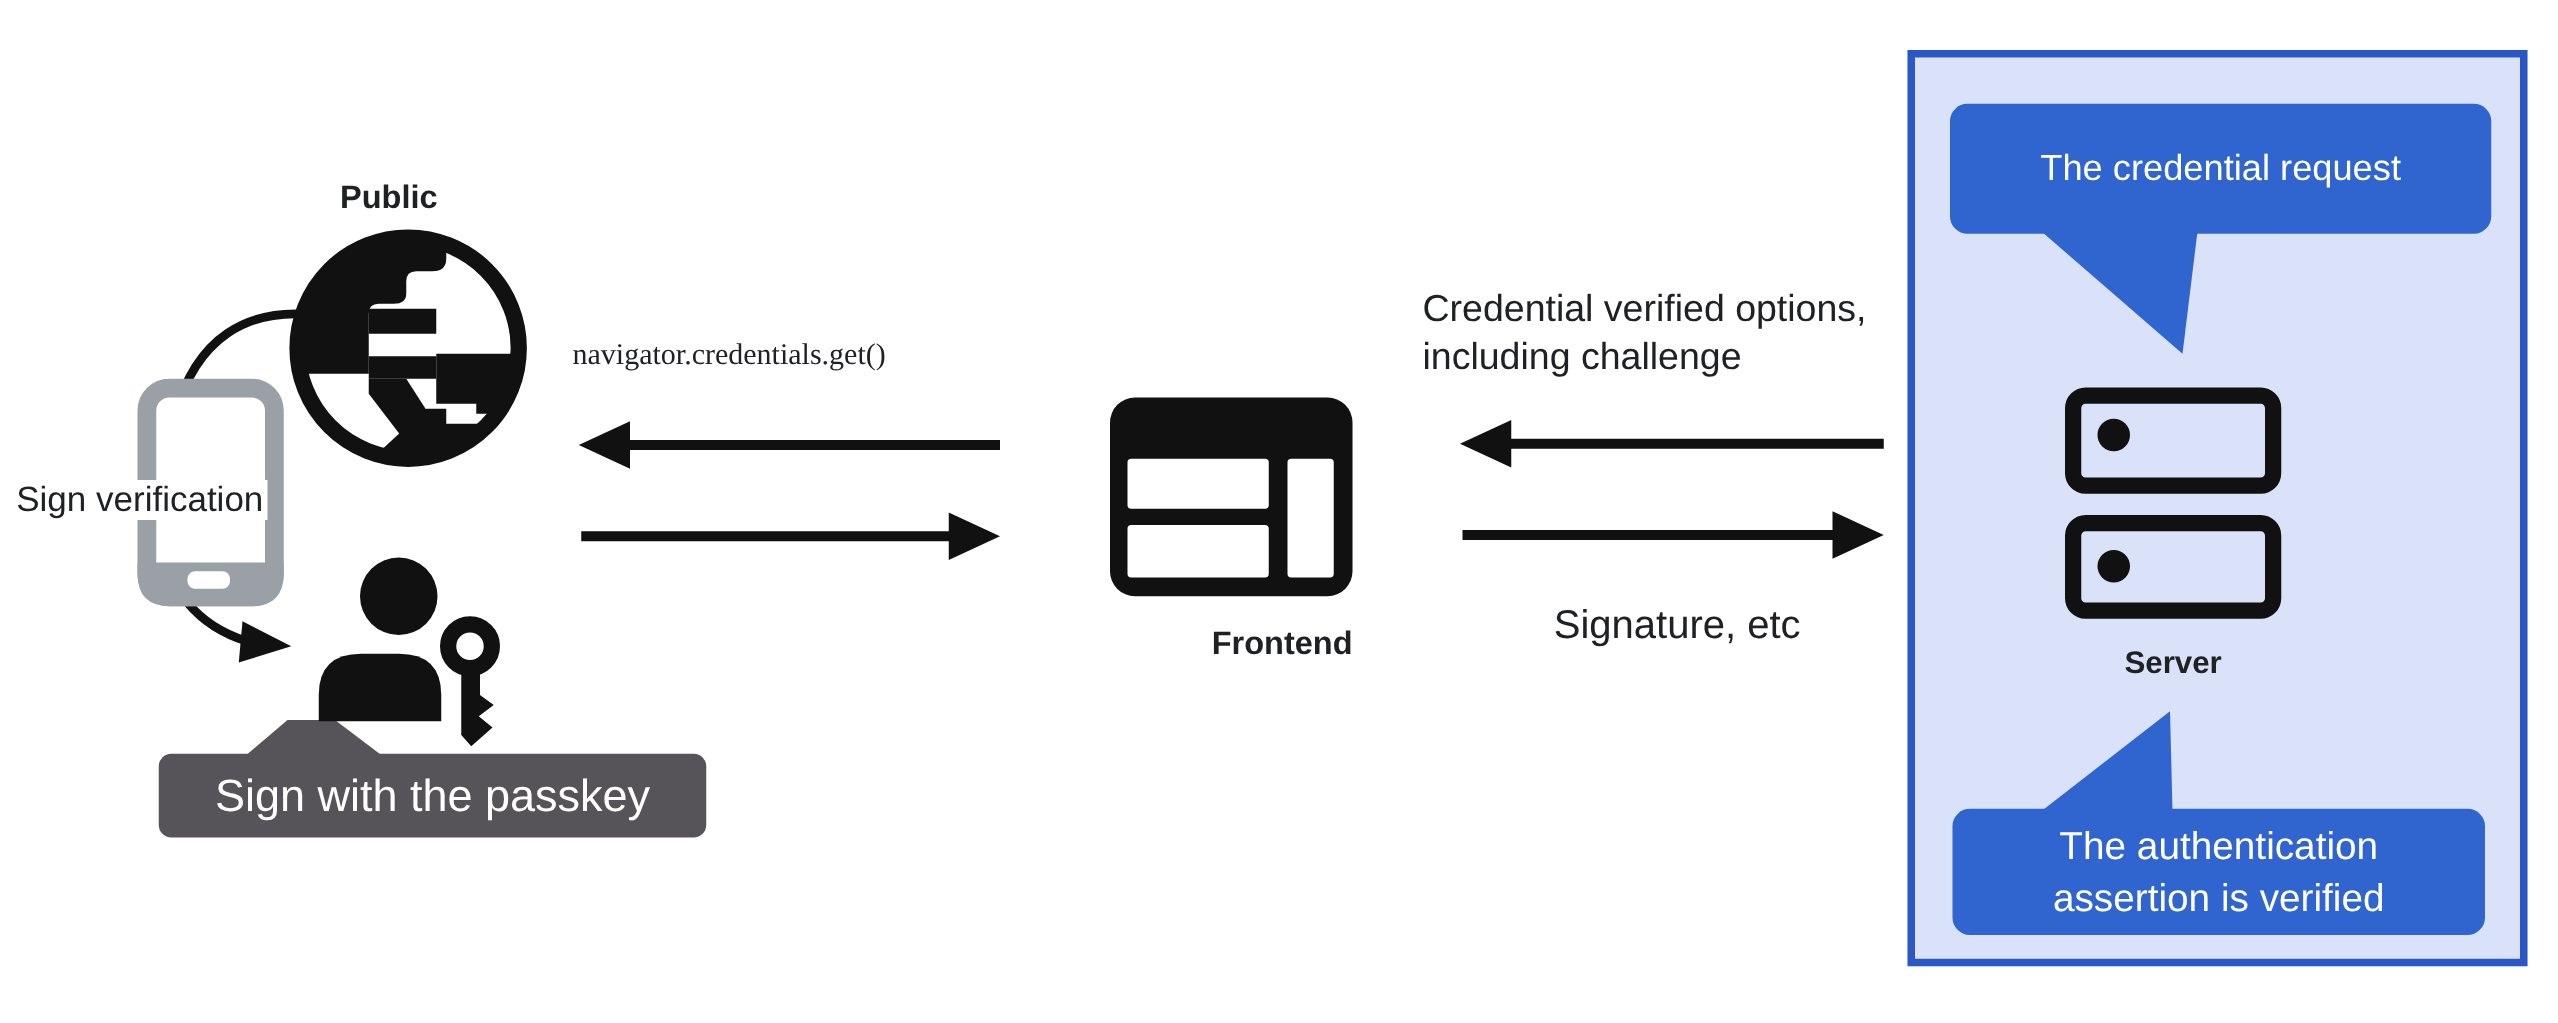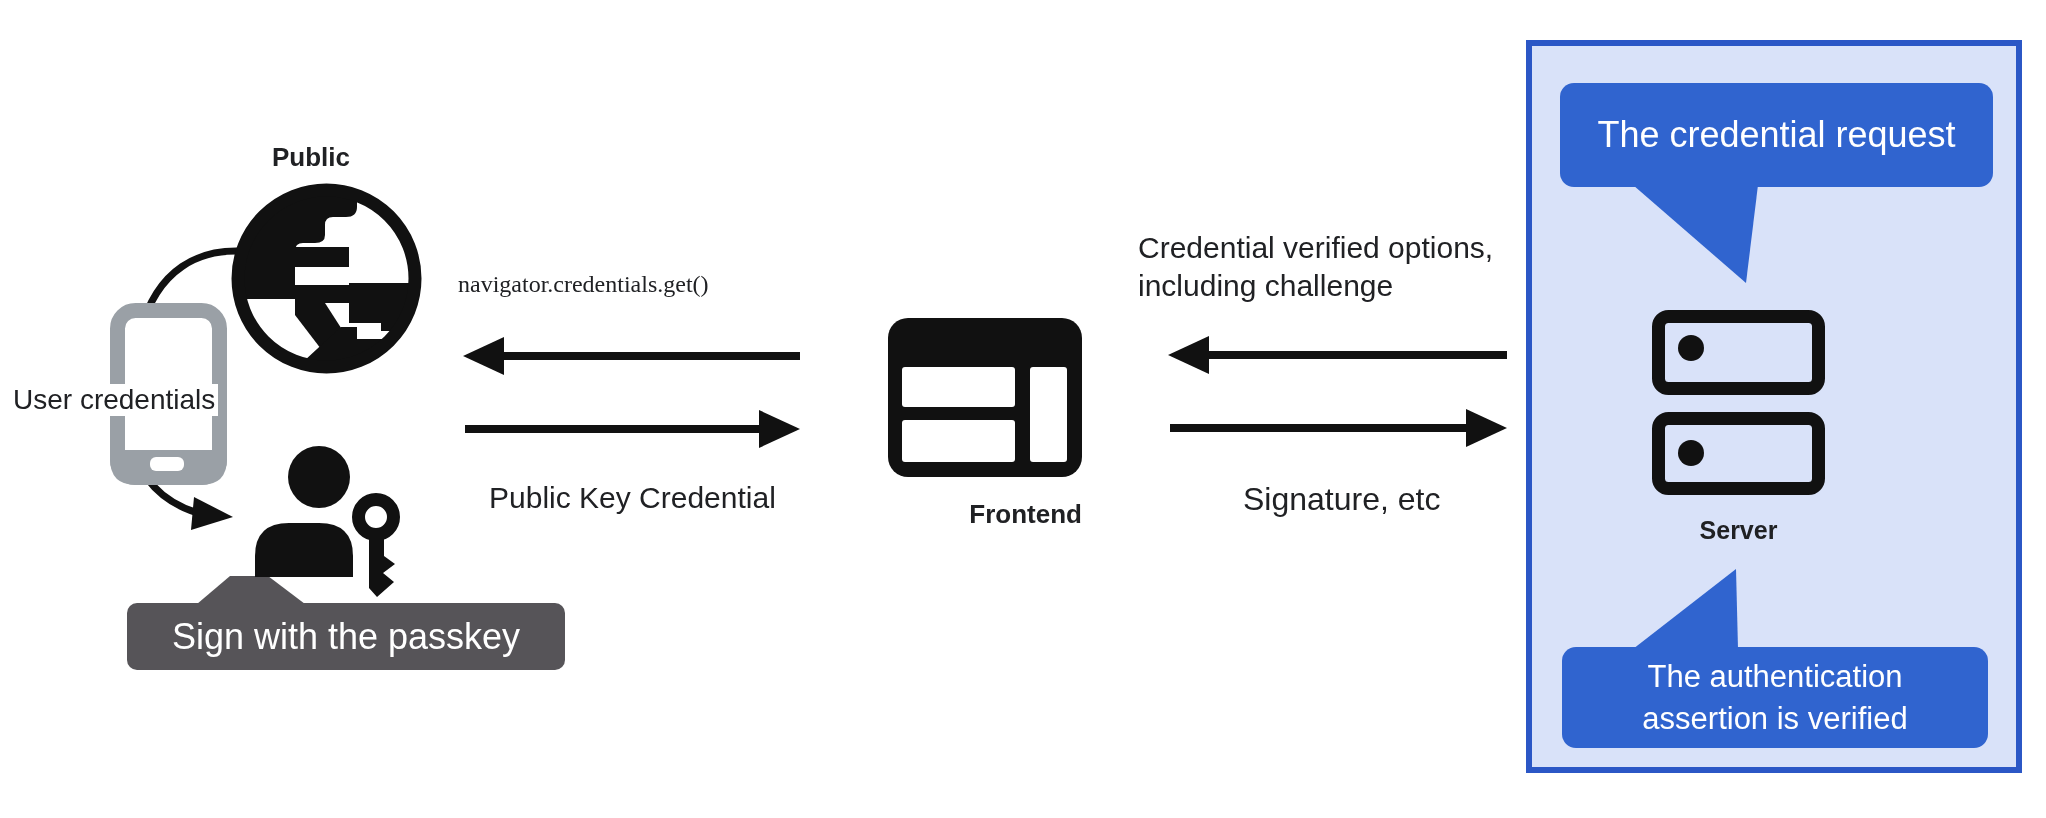--- a/index.html
+++ b/index.html
@@ -107,42 +107,41 @@
     <g>
       <rect x="1658.5" y="316.5" width="160" height="72" rx="10" fill="none" stroke="#111111" stroke-width="13"></rect>
       <circle cx="1691" cy="348" r="13" fill="#111111"></circle>
       <rect x="1658.5" y="418.5" width="160" height="70" rx="10" fill="none" stroke="#111111" stroke-width="13"></rect>
       <circle cx="1691" cy="453" r="13" fill="#111111"></circle>
     </g>
   </svg>
 
   <div class="abs label-bold" style="left:272px;top:142px;font-size:26px;">Public</div>
 
-  <div class="abs label" id="user-verification" style="left:10px;top:384px;font-size:28px;">User credentials</div>
+  <div class="abs label" id="user-verification" style="left:10px;top:384px;font-size:28px;">Sign verification</div>
 
   <div class="abs code" style="left:458px;top:271px;font-size:24px;">navigator.credentials.get()</div>
 
-  <div class="abs label" style="left:489px;top:481px;font-size:30px;">Public Key Credential</div>
 
   <div class="abs label-bold" style="left:888px;top:499px;width:194px;text-align:right;font-size:26px;">Frontend</div>
 
   <div class="abs" style="left:1138px;top:229px;font-size:30px;line-height:38px;">
     <div class="line">Credential verified options,</div>
     <div class="line">including challenge</div>
   </div>
 
   <div class="abs label" style="left:1243px;top:481px;font-size:32px;">Signature, etc</div>
 
   <div class="abs label-bold" style="left:1652px;top:516px;width:173px;text-align:center;font-size:25px;">Server</div>
 
   <div class="bubble" style="left:127px;top:603px;width:438px;height:67px;background:#565458;border-radius:10px;font-size:36px;">
     <div class="line">Sign with the passkey</div>
   </div>
 
-  <div class="bubble" style="left:1560px;top:83px;width:433px;height:104px;background:#3064cf;font-size:36px;line-height:42px;">
+  <div class="bubble" style="left:1560px;top:83px;width:433px;height:104px;background:#3064cf;font-size:29px;line-height:42px;">
     <div class="line">The credential request</div>
   </div>
 
   <div class="bubble" style="left:1562px;top:647px;width:426px;height:101px;background:#3064cf;font-size:31px;line-height:42px;">
     <div class="line">The authentication</div>
     <div class="line">assertion is verified</div>
   </div>
 
 </div>
 

